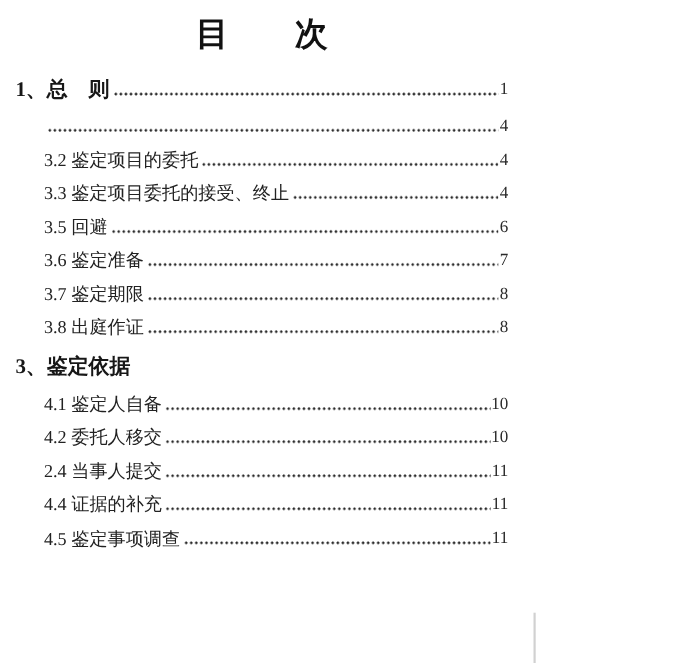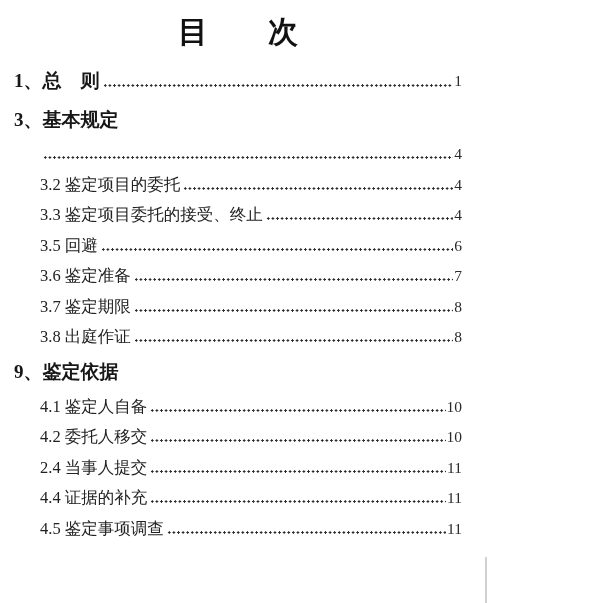--- a/index.html
+++ b/index.html
@@ -91,23 +91,20 @@
 
 <div class="page">
   <div class="title">目　　次</div>
 
   <div class="toc-list">
       <div class="row level1">
         <span class="label">1、总　则</span>
         <span class="leader"></span>
         <span class="pagenum">1</span>
       </div>
-      <div class="row level1 heading">
-        <span class="label">3、基本规定</span>
-      </div>
       <div class="row level2">
         <span class="leader"></span>
         <span class="pagenum">4</span>
       </div>
       <div class="row level2">
         <span class="label">3.2 鉴定项目的委托</span>
         <span class="leader"></span>
         <span class="pagenum">4</span>
       </div>
       <div class="row level2">
@@ -129,21 +126,21 @@
         <span class="label">3.7 鉴定期限</span>
         <span class="leader"></span>
         <span class="pagenum">8</span>
       </div>
       <div class="row level2">
         <span class="label">3.8 出庭作证</span>
         <span class="leader"></span>
         <span class="pagenum">8</span>
       </div>
       <div class="row level1 heading">
-        <span class="label">9、鉴定依据</span>
+        <span class="label">3、鉴定依据</span>
       </div>
       <div class="row level2">
         <span class="label">4.1 鉴定人自备</span>
         <span class="leader"></span>
         <span class="pagenum">10</span>
       </div>
       <div class="row level2">
         <span class="label">4.2 委托人移交</span>
         <span class="leader"></span>
         <span class="pagenum">10</span>

